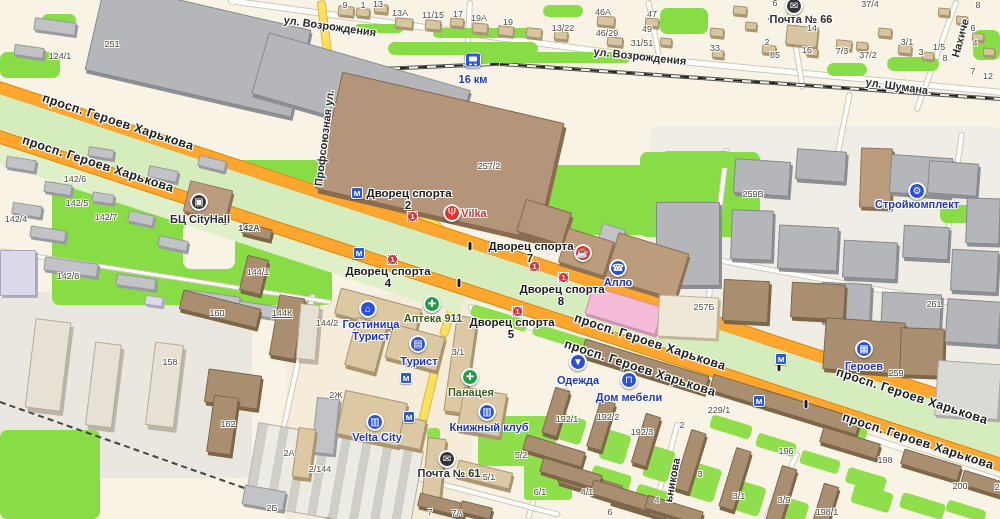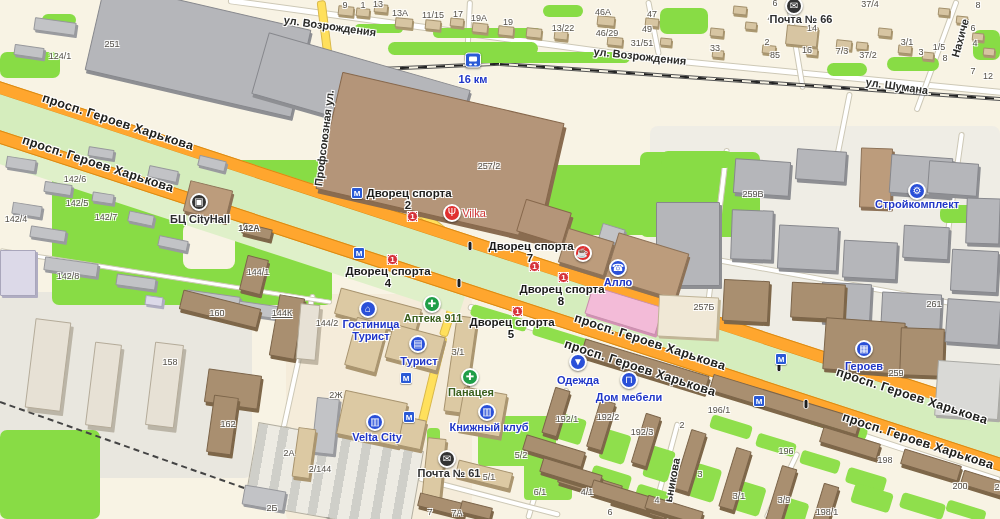--- a/index.html
+++ b/index.html
@@ -36,21 +36,21 @@
           border:1px solid #b3afa2;}
   .lbl{transform:translate(-50%,-50%);white-space:nowrap;
        text-shadow:-1px -1px 0 #fff,1px -1px 0 #fff,-1px 1px 0 #fff,1px 1px 0 #fff,0 0 2px #fff;}
   .ln{font-size:9px;color:#55514a;}
   .ls{font-size:11px;font-weight:bold;color:#2b2b28;}
   .la{font-size:12.5px;font-weight:bold;color:#21211e;letter-spacing:.4px;}
   .pm{font-size:11.5px;font-weight:bold;color:#1d1d1b;}
   .pb{font-size:11px;font-weight:bold;color:#2036c8;}
   .pd{font-size:11px;font-weight:bold;color:#2e2e2e;}
   .pg{font-size:11px;font-weight:bold;color:#3a5f1d;}
-  .pr{font-size:11px;font-weight:normal;color:#d03a3a;}
+  .pr{font-size:11px;font-weight:bold;color:#d03a3a;}
   .poi{width:18px;height:18px;border-radius:50%;border:2px solid #fff;
        box-shadow:0 1px 2px rgba(0,0,0,.45);transform:translate(-50%,-50%);
        display:flex;align-items:center;justify-content:center;}
   .poi span{position:static;color:#fff;font-size:10px;line-height:1;}
   .m1{transform:translate(-50%,-50%);display:flex;align-items:center;gap:1px;}
   .m1 .mM{position:static;color:#d6323a;font-weight:bold;font-size:13px;
           text-shadow:-1px -1px 0 #fff,1px -1px 0 #fff,-1px 1px 0 #fff,1px 1px 0 #fff;}
   .m1 .mC{position:static;width:11px;height:11px;border-radius:50%;background:#d6323a;
           color:#fff;font-size:8px;font-weight:bold;display:flex;align-items:center;
           justify-content:center;border:1px solid #fff;}
@@ -406,21 +406,21 @@
     <div class="lbl  ln" style="left: 458px; top: 352px; transform: translate(-50%, -50%);">3/1</div>
     <div class="lbl  ln" style="left: 521px; top: 455px; transform: translate(-50%, -50%);">5/2</div>
     <div class="lbl  ln" style="left: 489px; top: 477px; transform: translate(-50%, -50%);">5/1</div>
     <div class="lbl  ln" style="left: 540px; top: 492px; transform: translate(-50%, -50%);">6/1</div>
     <div class="lbl  ln" style="left: 430px; top: 512px; transform: translate(-50%, -50%);">7</div>
     <div class="lbl  ln" style="left: 457px; top: 513px; transform: translate(-50%, -50%);">7А</div>
     <div class="lbl  ln" style="left: 567px; top: 419px; transform: translate(-50%, -50%);">192/1</div>
     <div class="lbl  ln" style="left: 608px; top: 417px; transform: translate(-50%, -50%);">192/2</div>
     <div class="lbl  ln" style="left: 642px; top: 432px; transform: translate(-50%, -50%);">192/3</div>
     <div class="lbl  ln" style="left: 682px; top: 425px; transform: translate(-50%, -50%);">2</div>
-    <div class="lbl  ln" style="left: 719px; top: 410px; transform: translate(-50%, -50%);">196/1</div>
+    <div class="lbl  ln" style="left: 719px; top: 410px; transform: translate(-50%, -50%);">229/1</div>
     <div class="lbl  ln" style="left: 786px; top: 451px; transform: translate(-50%, -50%);">196</div>
     <div class="lbl  ln" style="left: 700px; top: 474px; transform: translate(-50%, -50%);">3</div>
     <div class="lbl  ln" style="left: 739px; top: 496px; transform: translate(-50%, -50%);">3/1</div>
     <div class="lbl  ln" style="left: 784px; top: 500px; transform: translate(-50%, -50%);">3/9</div>
     <div class="lbl  ln" style="left: 587px; top: 492px; transform: translate(-50%, -50%);">4/1</div>
     <div class="lbl  ln" style="left: 657px; top: 500px; transform: translate(-50%, -50%);">4</div>
     <div class="lbl  ln" style="left: 610px; top: 512px; transform: translate(-50%, -50%);">6</div>
     <div class="lbl  ln" style="left: 827px; top: 512px; transform: translate(-50%, -50%);">198/1</div>
     <div class="lbl  ln" style="left: 885px; top: 460px; transform: translate(-50%, -50%);">198</div>
     <div class="lbl  ln" style="left: 960px; top: 486px; transform: translate(-50%, -50%); text-align: right;">200</div>

